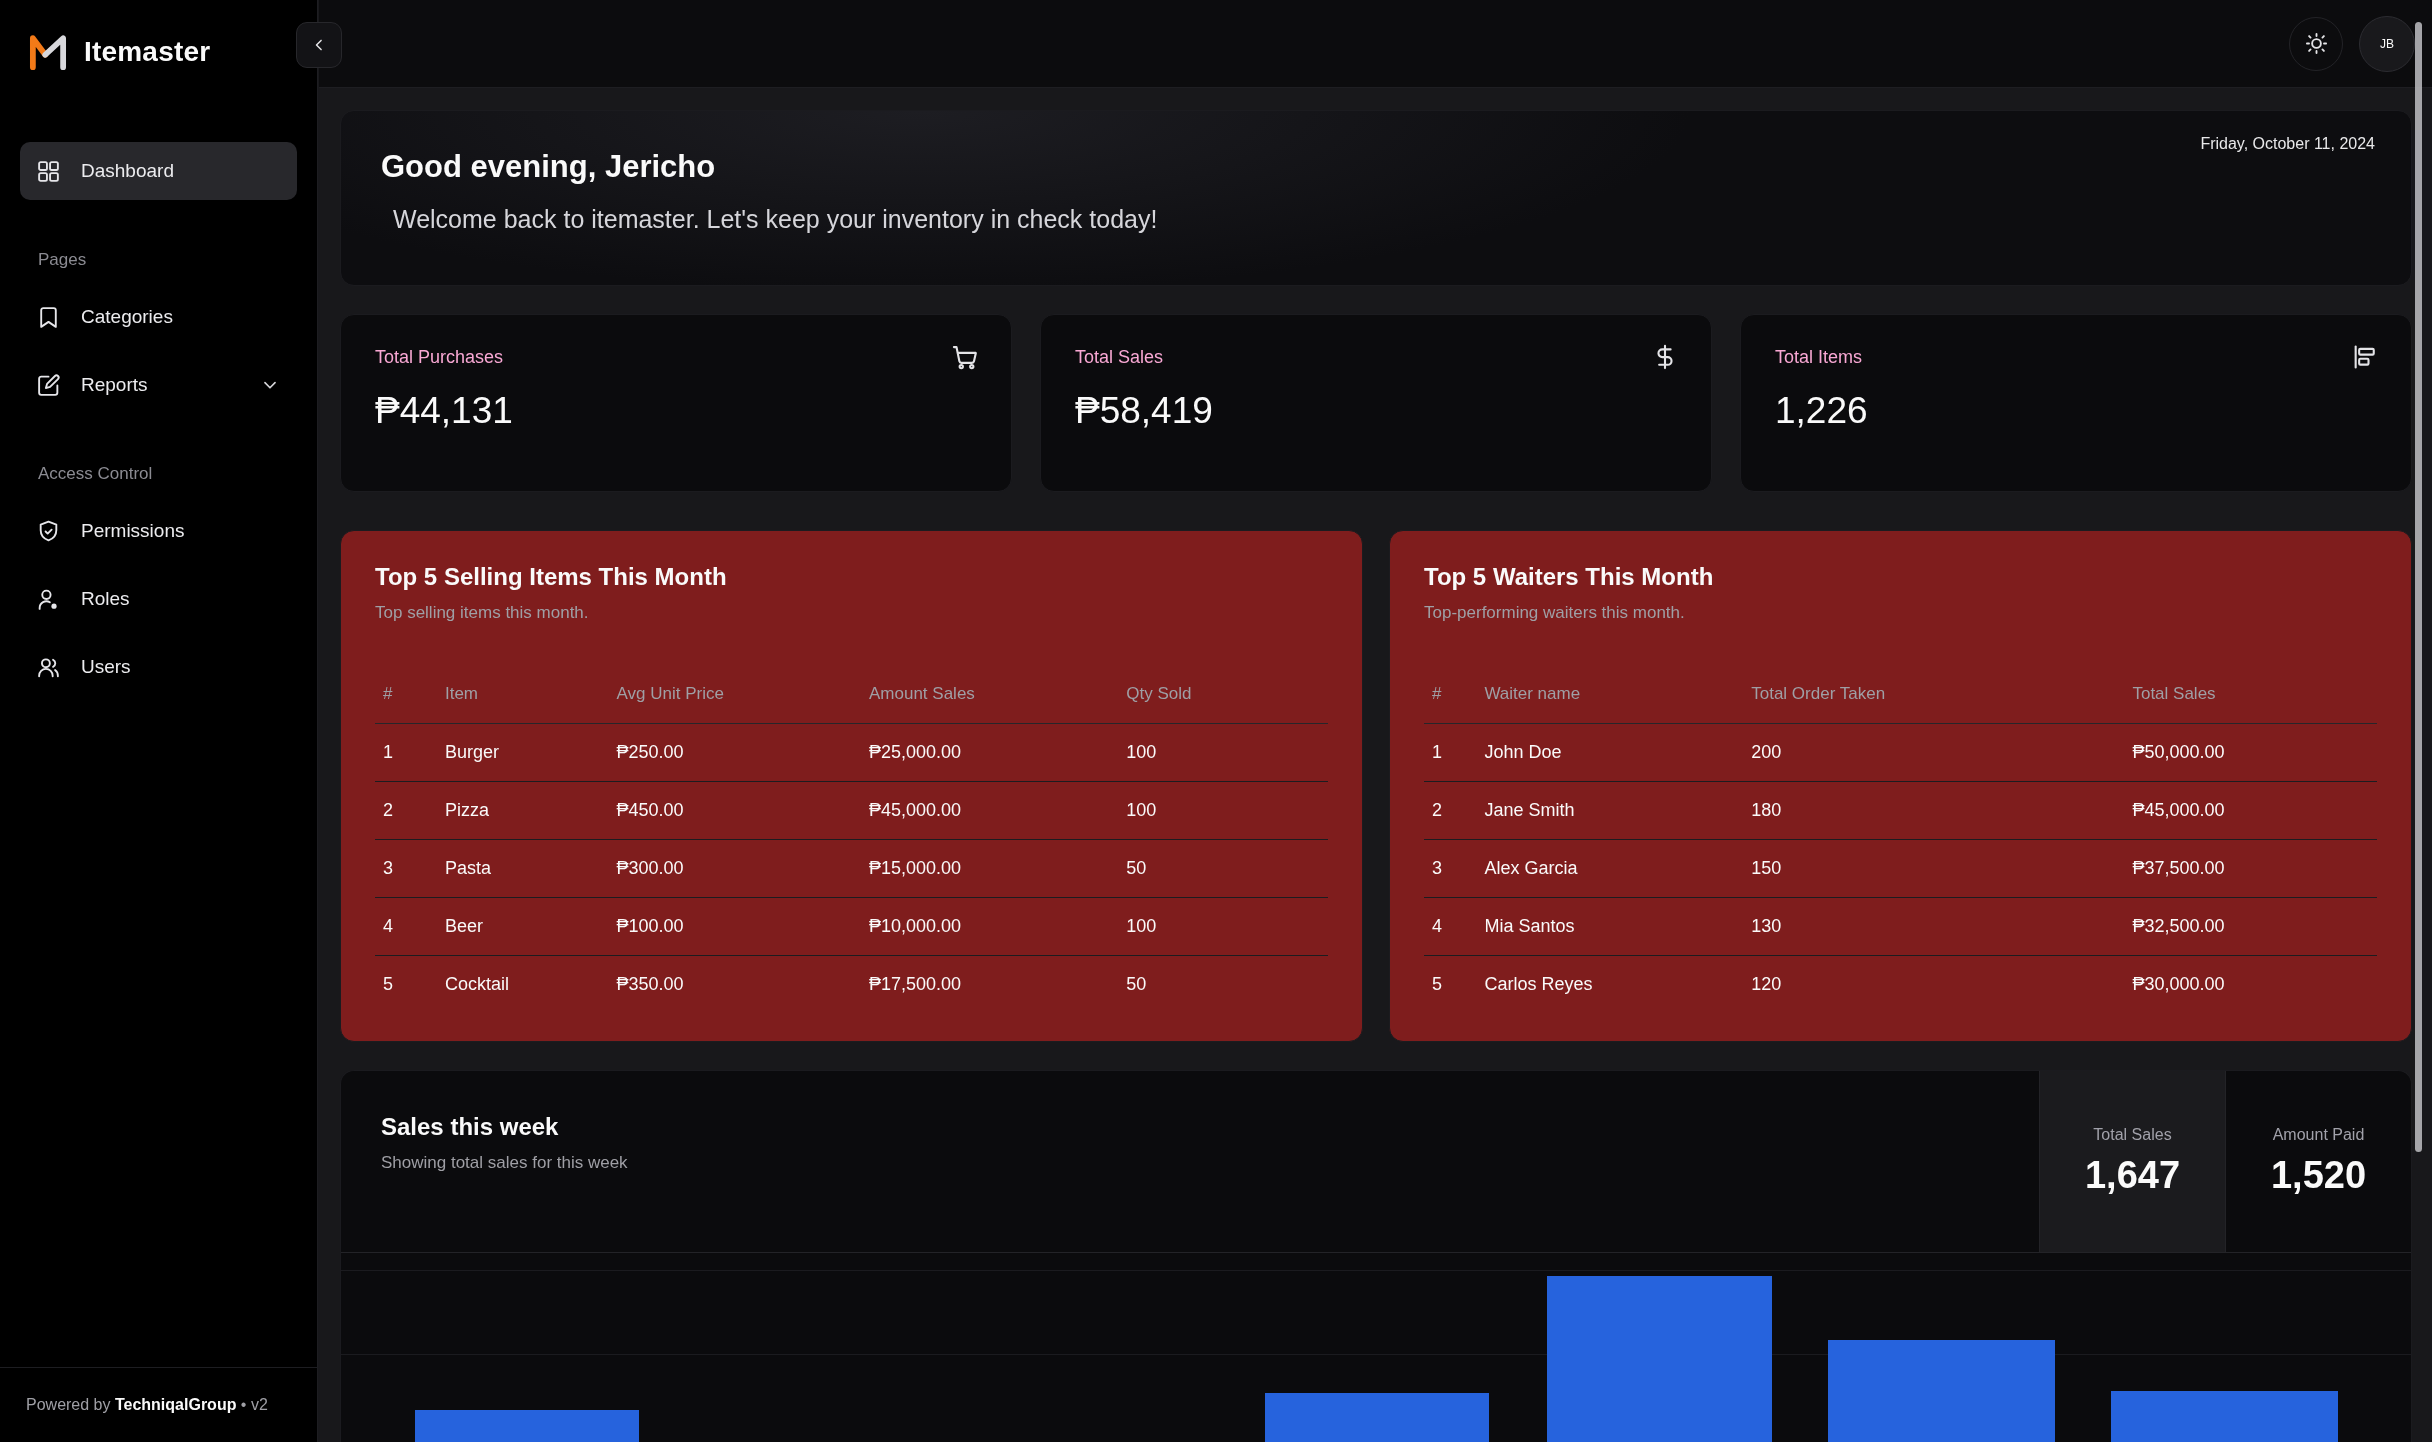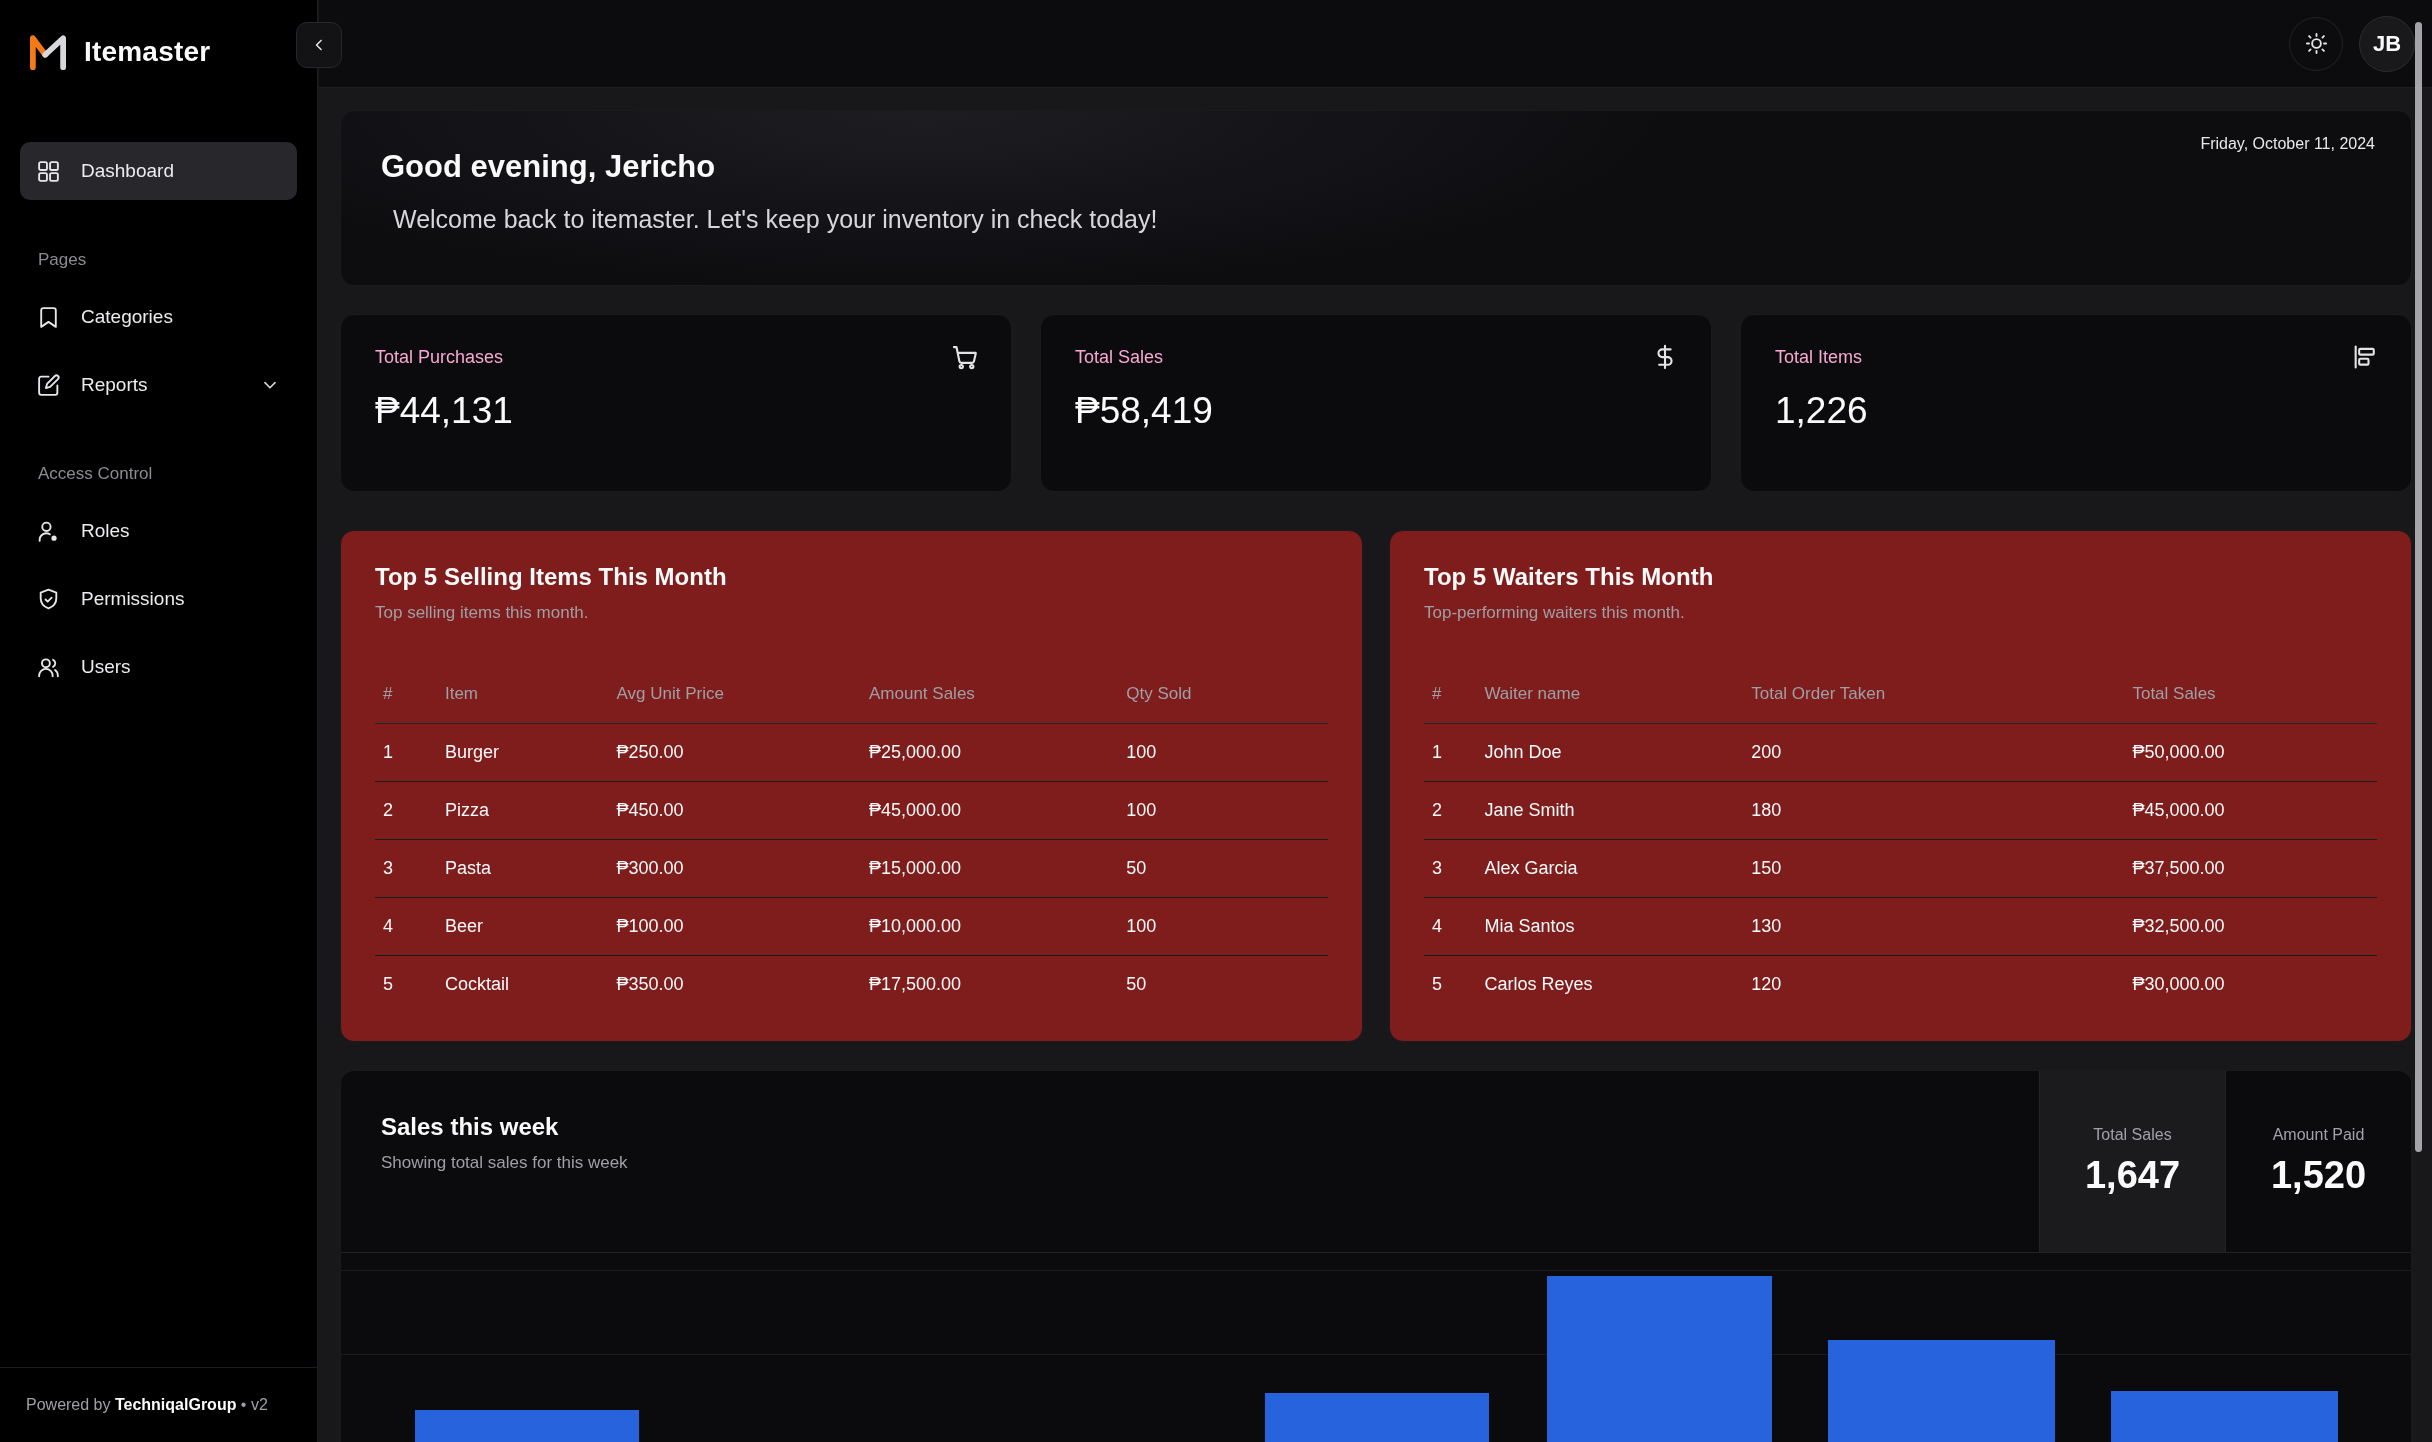--- a/index.html
+++ b/index.html
@@ -30,21 +30,21 @@
     justify-content:center;z-index:6;cursor:pointer;padding:0}
   .collapse-btn svg{width:20px;height:20px}
   
   .topbar{position:absolute;left:319px;top:0;right:0;height:88px;background:#0c0c0e;
     border-bottom:1px solid #1e1e22;display:flex;align-items:center;justify-content:flex-end;
     gap:16px;padding-right:17px;box-sizing:border-box;z-index:1}
   .icon-btn{width:54px;height:54px;border-radius:50%;border:1px solid #232327;background:transparent;
     color:#e4e4e7;display:flex;align-items:center;justify-content:center;cursor:pointer;padding:0}
   .icon-btn svg{width:25px;height:25px}
   .avatar{width:54px;height:54px;border-radius:50%;background:#19191c;border:1px solid #2c2c31;
-    display:flex;align-items:center;justify-content:center;font-size:22px;font-weight:bold;cursor:pointer}
+    display:flex;align-items:center;justify-content:center;font-size:12px;font-weight:normal;cursor:pointer}
   
   .main{position:absolute;left:319px;top:88px;width:2113px;height:1354px;
     padding:22px 20px 0 21px;box-sizing:border-box}
   .greeting-card{position:relative;height:176px;border-radius:14px;border:1px solid #1b1b1f;
     background:radial-gradient(1100px 260px at 28% 0%,#1d1d22 0%,#0d0d10 70%);
     padding:34px 40px;box-sizing:border-box}
   .greet-title{margin:4px 0 0;font-size:31px;font-weight:bold}
   .greet-sub{margin:20px 12px 0;font-size:25px;color:#d6d6db}
   .date{position:absolute;top:24px;right:36px;font-size:16px;color:#e8e8ea}
   .stats-row{display:grid;grid-template-columns:1fr 1fr 1fr;gap:28px;margin-top:28px}
@@ -115,32 +115,32 @@
           <path d="M18.2 2.9a2 2 0 0 1 2.9 2.9L13.5 13.4 9.5 14.5l1.1-4z"></path>
         </svg>
         <span>Reports</span>
         <svg class="chev" viewBox="0 0 24 24" fill="none" stroke="currentColor" stroke-width="1.8" stroke-linecap="round" stroke-linejoin="round">
           <path d="M6.5 9.5 12 15l5.5-5.5"></path>
         </svg>
       </div>
       <div class="section-label">Access Control</div>
       <div class="nav-item">
         <svg class="" viewBox="0 0 24 24" fill="none" stroke="currentColor" stroke-width="1.8" stroke-linecap="round" stroke-linejoin="round">
+          <path d="M12 2.5l7.5 2.8v5.6c0 4.8-3.2 8.2-7.5 9.6-4.3-1.4-7.5-4.8-7.5-9.6V5.3z"></path>
+          <path d="M9.2 12l2 2 3.8-3.8"></path>
+        </svg>
+        <span>Permissions</span>
+      </div>
+      <div class="nav-item">
+        <svg class="" viewBox="0 0 24 24" fill="none" stroke="currentColor" stroke-width="1.8" stroke-linecap="round" stroke-linejoin="round">
           <circle cx="10" cy="7.5" r="4"></circle>
           <path d="M3.5 21v-.8a6.5 6.5 0 0 1 9.8-5.6"></path>
           <circle cx="17.3" cy="18.4" r="2.5" fill="currentColor" stroke="none"></circle>
         </svg>
         <span>Roles</span>
-      </div>
-      <div class="nav-item">
-        <svg class="" viewBox="0 0 24 24" fill="none" stroke="currentColor" stroke-width="1.8" stroke-linecap="round" stroke-linejoin="round">
-          <path d="M12 2.5l7.5 2.8v5.6c0 4.8-3.2 8.2-7.5 9.6-4.3-1.4-7.5-4.8-7.5-9.6V5.3z"></path>
-          <path d="M9.2 12l2 2 3.8-3.8"></path>
-        </svg>
-        <span>Permissions</span>
       </div>
       <div class="nav-item">
         <svg class="" viewBox="0 0 24 24" fill="none" stroke="currentColor" stroke-width="1.8" stroke-linecap="round" stroke-linejoin="round">
           <circle cx="9.5" cy="8" r="3.8"></circle>
           <path d="M3 20.5v-.7a6.5 6.5 0 0 1 13 0v.7"></path>
           <path d="M16.4 4.6a3.8 3.8 0 0 1 0 6.8"></path>
           <path d="M21 20.5v-.7a6.5 6.5 0 0 0-2.7-5.3"></path>
         </svg>
         <span>Users</span>
       </div>

